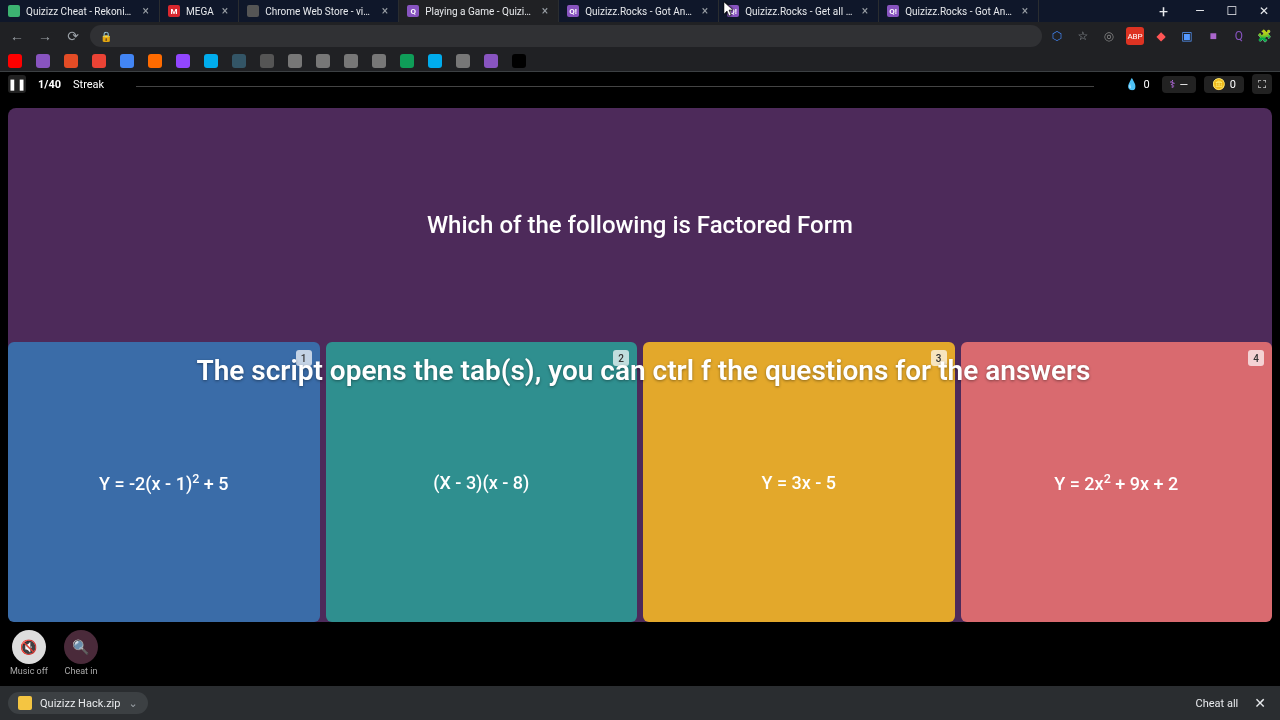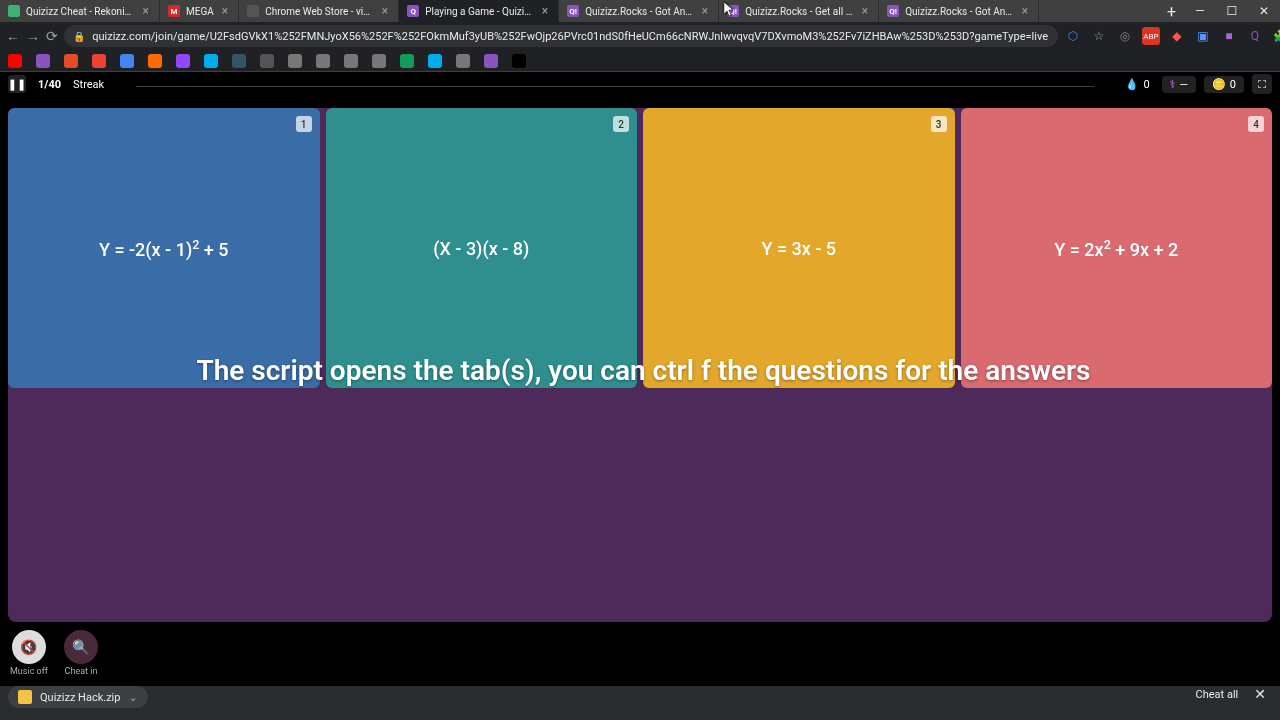--- a/index.html
+++ b/index.html
@@ -1,19 +1,19 @@
 <!DOCTYPE html>
 <html><head>
 <meta charset="utf-8">
 <style>
 * { margin:0; padding:0; box-sizing:border-box; font-family:-apple-system,BlinkMacSystemFont,"Segoe UI",Roboto,sans-serif; }
 body { width:1280px; height:720px; background:#000; overflow:hidden; position:relative; }
 
 
-.titlebar { height:22px; background:#404040; display:flex; align-items:stretch; }
+.titlebar { height:22px; background:#0f172a; display:flex; align-items:stretch;gap:8px; }
 .tabs { display:flex; flex:1; overflow:hidden; align-items:stretch; }
 .tab { display:flex; align-items:center; gap:6px; padding:0 8px; font-size:10px; color:#e8eaed; max-width:160px; border-right:1px solid #2a2d30; cursor:pointer; }
 .tab.active { background:#202124; }
 .tab .fav { width:12px; height:12px; border-radius:2px; flex-shrink:0; display:flex; align-items:center; justify-content:center; font-size:8px; font-weight:bold; }
 .tab .title { white-space:nowrap; overflow:hidden; text-overflow:ellipsis; flex:1; }
 .tab .x { color:#9aa0a6; font-size:12px; padding:0 2px; }
 .newtab { color:#e8eaed; padding:0 8px; display:flex; align-items:center; font-size:16px; }
 .winctrl { display:flex; }
 .winctrl div { width:32px; display:flex; align-items:center; justify-content:center; color:#e8eaed; font-size:12px; }
 
@@ -57,21 +57,21 @@
 .overlay { position:absolute; top:354px; left:7px; right:0; text-align:center; color:#fff; font-size:28px; font-weight:600; pointer-events:none; z-index:5; text-shadow:0 1px 3px rgba(0,0,0,0.4); }
 
 
 .botctrl { position:absolute; left:10px; bottom:44px; display:flex; gap:16px; }
 .ctrl { display:flex; flex-direction:column; align-items:center; gap:2px; }
 .ctrl .circ { width:34px; height:34px; border-radius:50%; background:#ddd; display:flex; align-items:center; justify-content:center; font-size:14px; color:#333; }
 .ctrl.z .circ { background:#4a2a3a; color:#aaa; }
 .ctrl .lbl { font-size:9px; color:#aaa; }
 
 
-.downloads { position:absolute; bottom:0; left:0; right:0; height:34px; background:#2a2d30; display:flex; align-items:flex-start; padding:0 8px; color:#e8eaed; font-size:11px; }
+.downloads { position:absolute; bottom:0; left:0; right:0; height:34px; background:#2a2d30; display:flex; align-items:center; padding:0 8px; color:#e8eaed; font-size:11px; }
 .dlitem { display:flex; align-items:center; gap:8px; background:#3c4043; padding:4px 10px; border-radius:14px; }
 .dlitem .ico { width:14px; height:14px; background:#f4c542; border-radius:2px; }
 .dlright { margin-left:auto; display:flex; gap:10px; align-items:center; }
 .showall { font-size:11px; }
 .dlclose { font-size:14px; padding:0 6px; }
 
 
 .cursor { position:absolute; top:2px; left:724px; width:12px; height:16px; pointer-events:none; z-index:100; }
 .cursor svg { filter:drop-shadow(0 0 1px #000); }
 </style>
@@ -123,21 +123,20 @@
     <div>✕</div>
   </div>
 </div>
 
 <div class="navbar">
   <div class="navbtn">←</div>
   <div class="navbtn">→</div>
   <div class="navbtn">⟳</div>
   <div class="urlbar">
     <span class="lock">🔒</span>
-    <span class="url">quizizz.com/join/game/U2FsdGVkX1%252FMNJyoX56%252F%252FOkmMuf3yUB%252FwOjp26PVrc01ndS0fHeUCm66cNRWJnlwvqvqV7DXvmoM3%252Fv7iZHBAw%253D%253D?gameType=live</span>
   </div>
   <div class="naricons">
     <span style="color:#4285f4">⬡</span>
     <span>☆</span>
     <span style="color:#888">◎</span>
     <span style="background:#d32;color:#fff;border-radius:3px;font-size:8px;padding:1px 2px">ABP</span>
     <span style="color:#f55">◆</span>
     <span style="color:#59f">▣</span>
     <span style="color:#a6c">■</span>
     <span style="color:#8854c0">Q</span>
@@ -181,20 +180,21 @@
       </div>
     <div class="pill">
         <span style="color:#fc3">🪙</span>
         <span>0</span>
       </div>
     <div class="fs">⛶</div>
   </div>
 </div>
 
 <div class="qarea">
+  <div class="qtext">Which of the following is Factored Form</div>
   <div class="answers">
     <div class="ans a1">
         <span class="num">1</span>
         <span id="a0">Y = -2(x - 1)<sup>2</sup> + 5</span>
       </div>
     <div class="ans a2">
         <span class="num">2</span>
         <span id="a1">(X - 3)(x - 8)</span>
       </div>
     <div class="ans a3">

